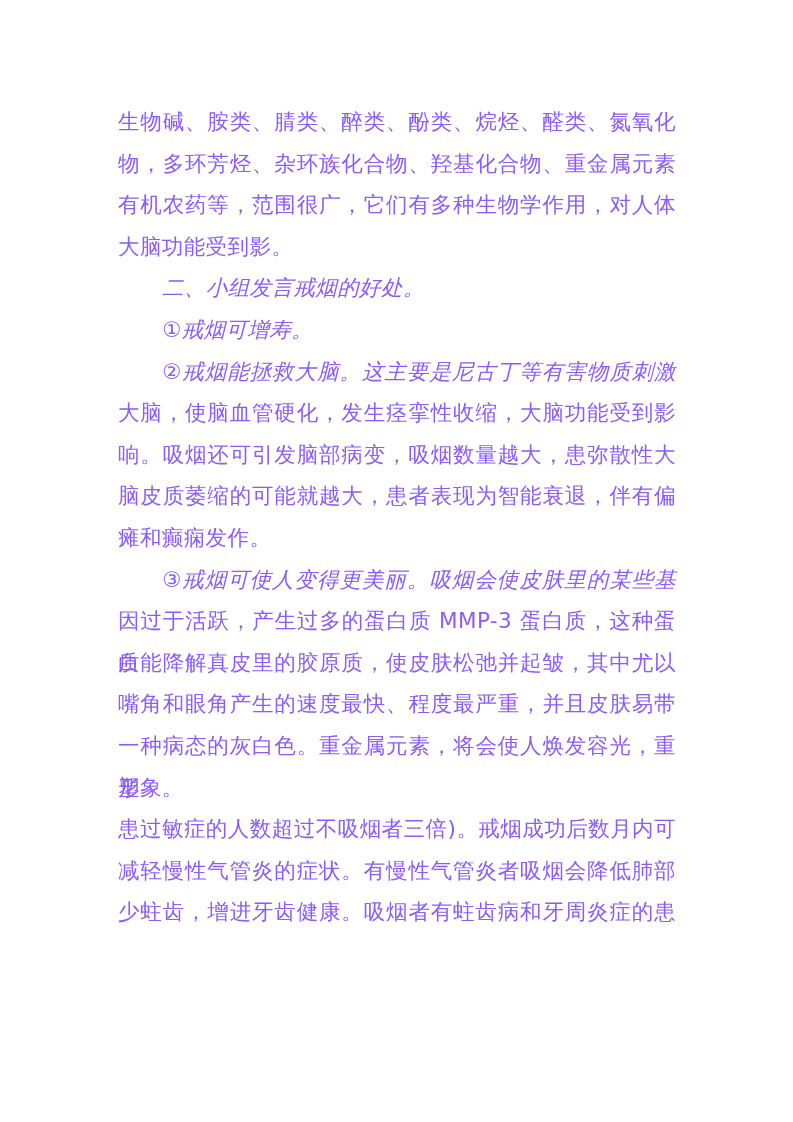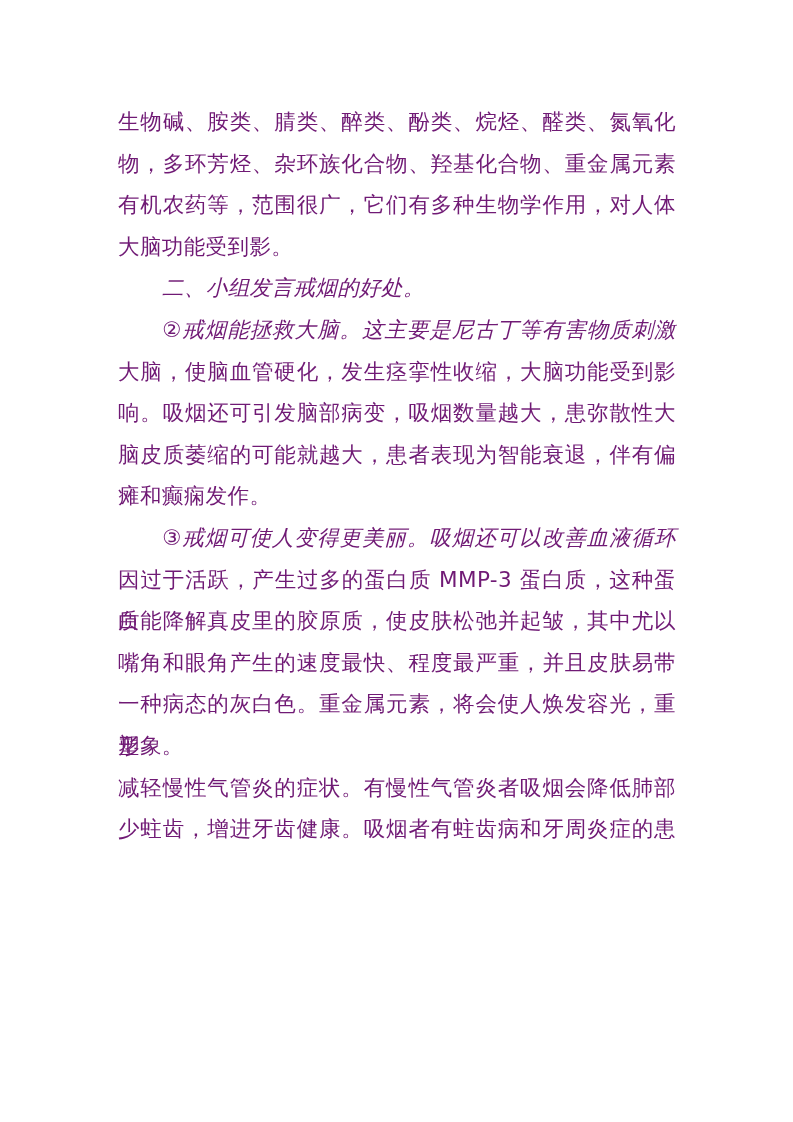--- a/index.html
+++ b/index.html
@@ -13,21 +13,21 @@
     height: 1122px;
     background: #ffffff;
     overflow: hidden;
     font-family: "DejaVu Sans", "Liberation Sans", sans-serif;
   }
   .content {
     position: absolute;
     left: 118px;
     top: 101px;
     width: 558px;
-    color: #701a75;
+    color: #8b5cf6;
   }
   .line {
     font-size: 21.5px;
     line-height: 41.6px;
     height: 41.6px;
     letter-spacing: 0.4px;
     white-space: nowrap;
   }
   
   .fill {
@@ -44,27 +44,29 @@
 </head>
 <body>
 
 <div class="page">
   <div class="content">
     <div class="line fill">生物碱、胺类、腈类、醉类、酚类、烷烃、醛类、氮氧化</div>
     <div class="line fill">物，多环芳烃、杂环族化合物、羟基化合物、重金属元素</div>
     <div class="line fill">有机农药等，范围很广，它们有多种生物学作用，对人体</div>
     <div class="line">大脑功能受到影。</div>
     <div class="line indent">二、小组发言戒烟的好处。</div>
+    <div class="line indent">①戒烟可增寿。</div>
     <div class="line indent fill">②戒烟能拯救大脑。这主要是尼古丁等有害物质刺激</div>
     <div class="line fill">大脑，使脑血管硬化，发生痉挛性收缩，大脑功能受到影</div>
     <div class="line fill">响。吸烟还可引发脑部病变，吸烟数量越大，患弥散性大</div>
     <div class="line fill">脑皮质萎缩的可能就越大，患者表现为智能衰退，伴有偏</div>
     <div class="line">瘫和癫痫发作。</div>
-    <div class="line indent fill">③戒烟可使人变得更美丽。吸烟还可以改善血液循环</div>
+    <div class="line indent fill">③戒烟可使人变得更美丽。吸烟会使皮肤里的某些基</div>
     <div class="line fill">因过于活跃，产生过多的蛋白质 MMP-3 蛋白质，这种蛋白</div>
     <div class="line fill">质能降解真皮里的胶原质，使皮肤松弛并起皱，其中尤以</div>
     <div class="line fill">嘴角和眼角产生的速度最快、程度最严重，并且皮肤易带</div>
     <div class="line fill">一种病态的灰白色。重金属元素，将会使人焕发容光，重塑</div>
     <div class="line">形象。</div>
+    <div class="line fill">患过敏症的人数超过不吸烟者三倍)。戒烟成功后数月内可</div>
     <div class="line fill">减轻慢性气管炎的症状。有慢性气管炎者吸烟会降低肺部</div>
     <div class="line fill">少蛀齿，增进牙齿健康。吸烟者有蛀齿病和牙周炎症的患</div>
   </div>
 </div>
 
 </body></html>

